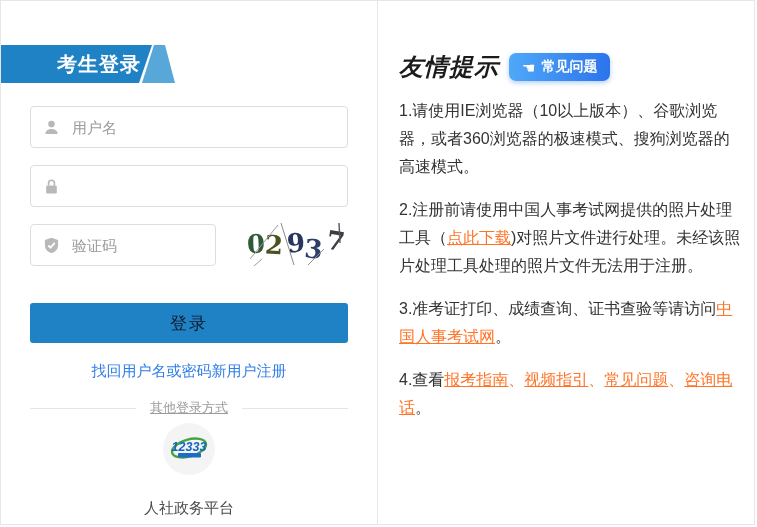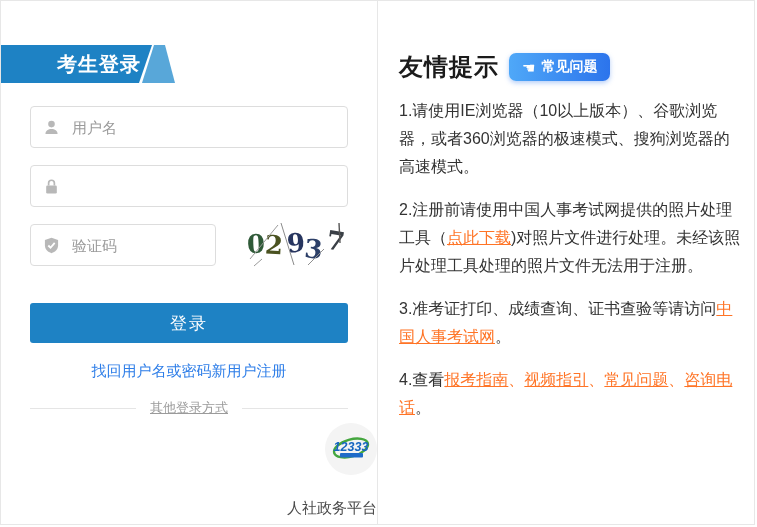--- a/index.html
+++ b/index.html
@@ -38,37 +38,37 @@
   .captcha-img{position:absolute;left:243px;top:220px;width:104px;height:46px;cursor:pointer;}
   .captcha-digits{position:absolute;inset:0;display:flex;align-items:center;padding-left:3px;font-family:"DejaVu Serif","Liberation Serif",serif;font-size:26px;font-weight:bold;}
   .captcha-digits span{display:inline-block;}
   .cd0{transform:rotate(-2deg);}
   .cd1{transform:rotate(3deg) translateY(1px);}
   .cd2{transform:rotate(-5deg) translateY(-1px);margin-left:4px;}
   .cd3{transform:rotate(5deg) translateY(5px);}
   .cd4{transform:rotate(9deg) translateY(-3px);margin-left:3px;}
   .captcha-noise{position:absolute;inset:0;pointer-events:none;}
 
-  .login-btn{position:absolute;left:29px;top:302px;width:318px;height:40px;background:var(--accent-blue);color:#ffffff;border:none;border-radius:3px;font-size:17px;font-family:inherit;cursor:pointer;letter-spacing:2px;}
+  .login-btn{position:absolute;left:29px;top:302px;width:318px;height:40px;background:var(--accent-blue);color:#0f172a;border:none;border-radius:3px;font-size:17px;font-family:inherit;cursor:pointer;letter-spacing:2px;}
 
   .links-row{position:absolute;left:29px;top:361px;width:318px;display:flex;justify-content:center;font-size:15px;}
   .links-row a{color:var(--link-blue);text-decoration:none;cursor:pointer;}
 
   .other-login{position:absolute;left:29px;top:398px;width:318px;display:flex;align-items:center;}
   .other-login .line{flex:1;height:1px;background:#e5e5e5;}
   .other-login .ol-text{margin:0 14px;color:#9b9b9b;font-size:13px;white-space:nowrap;text-decoration:underline;}
 
-  .platform{position:absolute;left:0;top:422px;width:100%;text-align:right;}
+  .platform{position:absolute;left:0;top:422px;width:100%;text-align:center;}
   .logo-circle{display:inline-block;width:52px;height:52px;cursor:pointer;}
   .platform-label{margin-top:20px;font-size:15px;color:#4a4a4a;}
 
   
   .right-col{position:absolute;left:377px;top:0;width:378px;height:100%;}
   .tips-header{position:absolute;left:21px;top:50px;display:flex;align-items:center;}
-  .tips-title{font-size:24px;font-weight:bold;color:#1b1b1b;letter-spacing:1px;}
+  .tips-title{font-size:24px;font-weight:bold;color:#1b1b1b;letter-spacing:1px;font-style:italic;}
   .faq-btn{display:inline-flex;align-items:center;margin-left:10px;height:28px;padding:0 13px;border-radius:7px;background:linear-gradient(to right,var(--faq-grad-start),var(--faq-grad-end));color:#fff;font-size:14px;font-weight:bold;text-decoration:none;cursor:pointer;box-shadow:0 2px 5px rgba(44,116,236,.35);}
   .faq-btn .hand{margin-right:6px;font-size:15px;line-height:1;}
 
   .tips-body{position:absolute;left:21px;top:96px;width:344px;font-size:16px;line-height:28px;color:var(--text-dark);}
   .tips-body p{margin:0 0 15px;}
   .olink{color:var(--link-orange);text-decoration:underline;cursor:pointer;}
   .osep{color:var(--link-orange);}
 </style>
 </head>
 <body>

